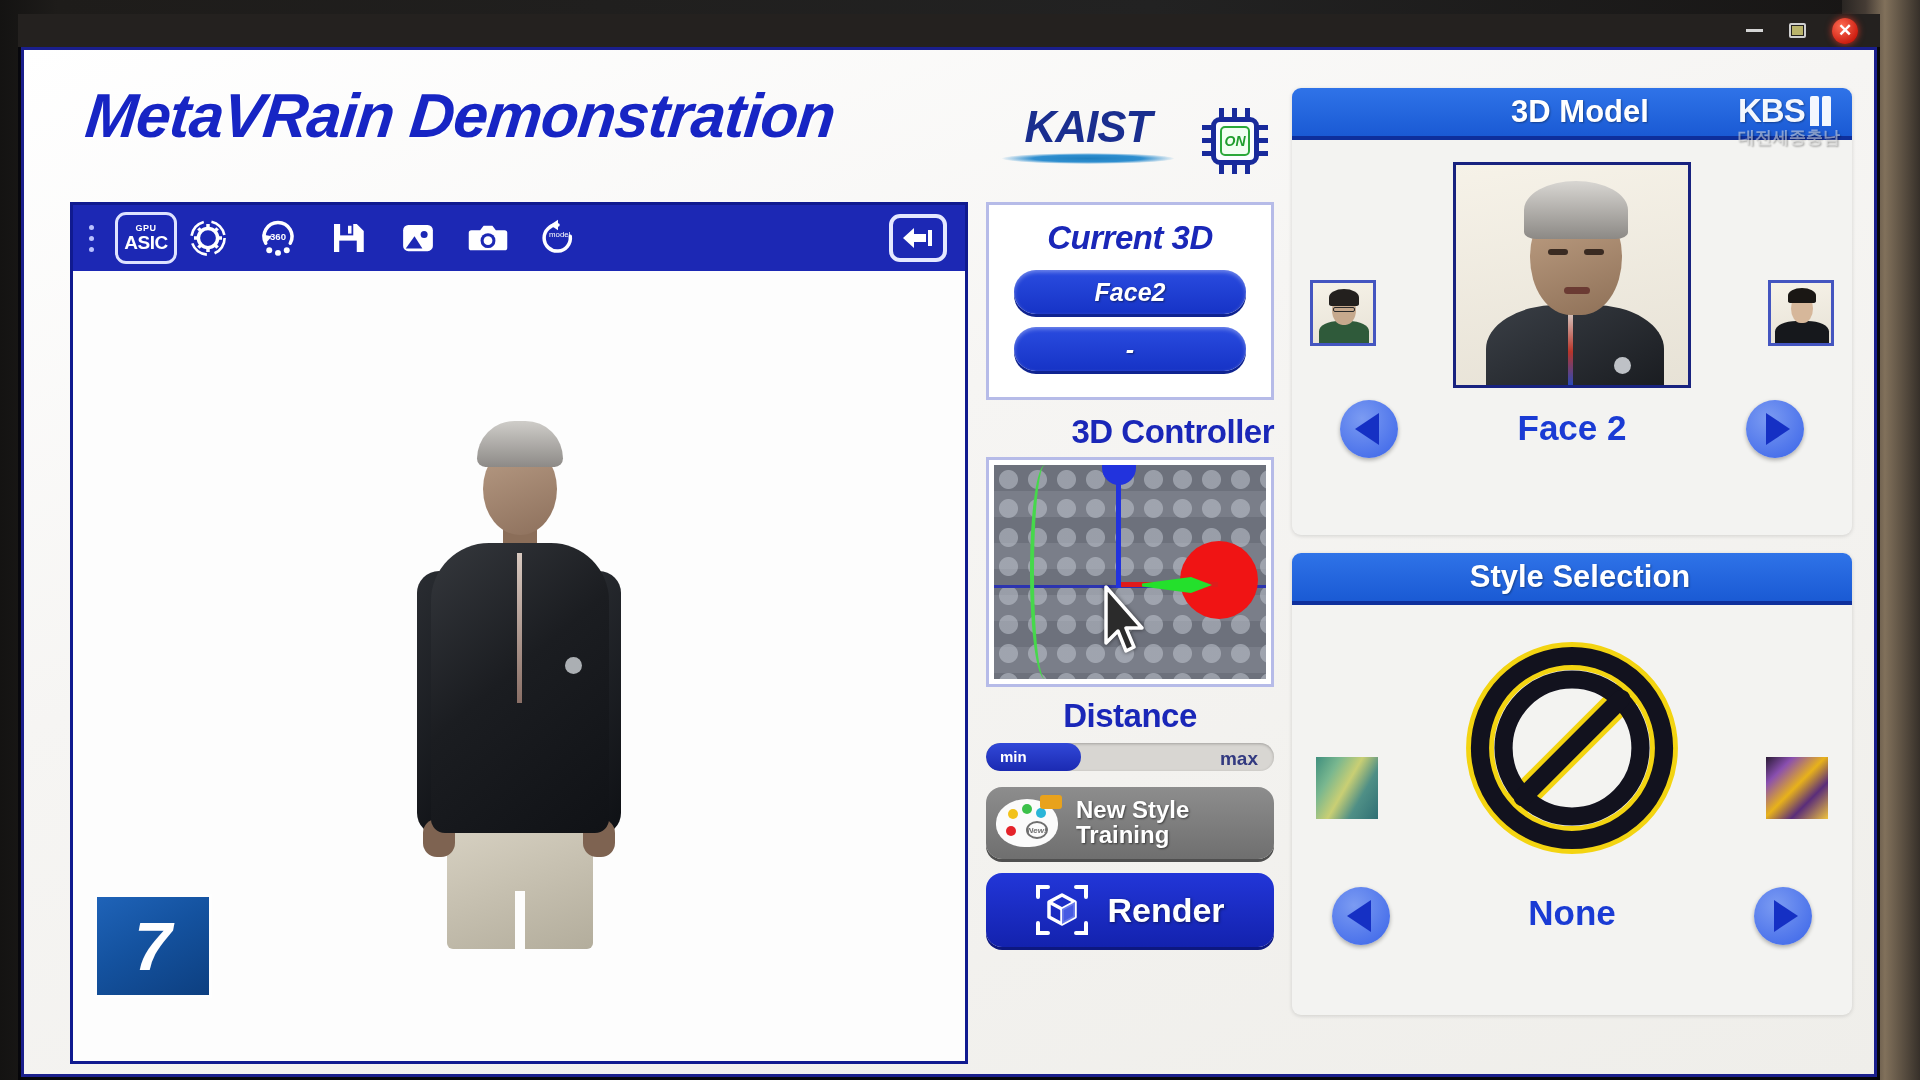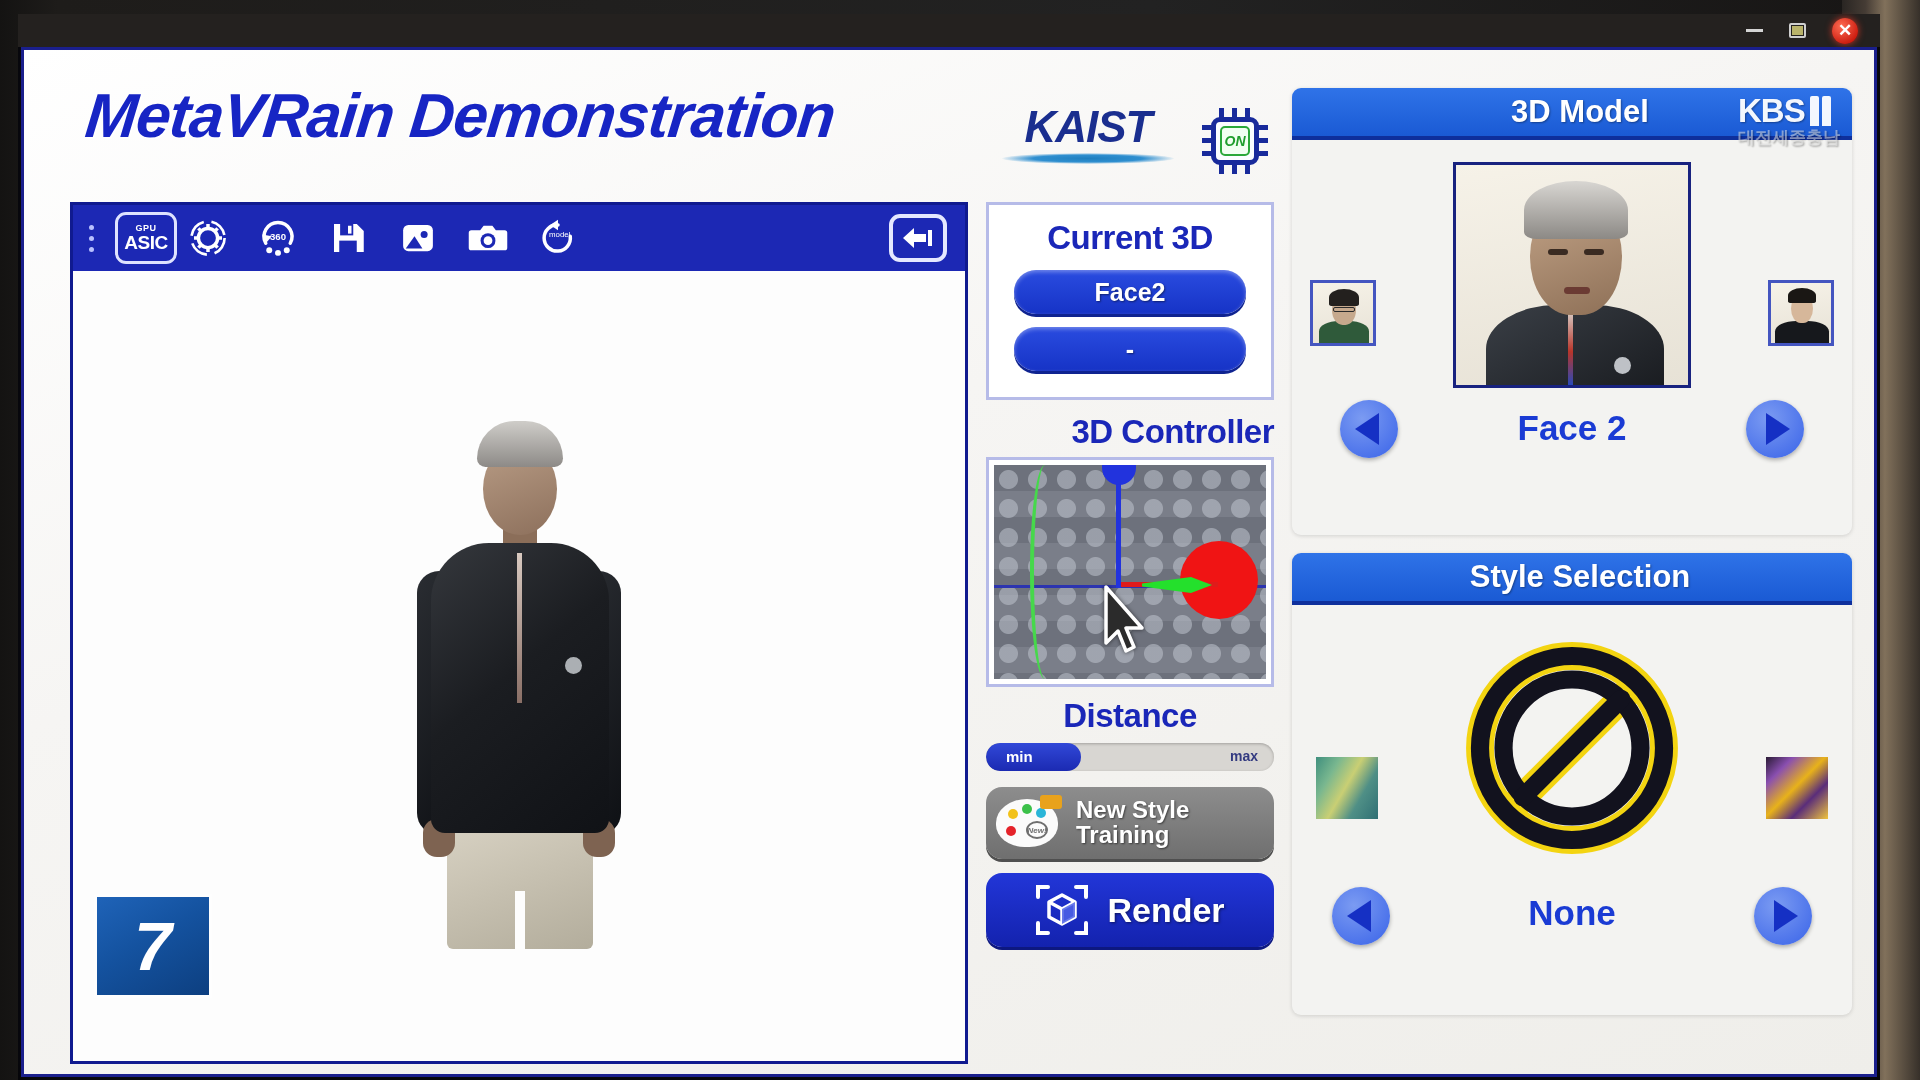--- a/index.html
+++ b/index.html
@@ -119,21 +119,21 @@
   #slide-badge {
     position:absolute; left:24px; bottom:66px; width:112px; height:98px;
     background:linear-gradient(150deg,#1f63b8 0%, #14529f 45%, #0d3f80 100%);
     display:flex; align-items:center; justify-content:center;
     color:#fff; font-size:68px; font-weight:bold; font-style:italic;
     box-shadow:0 0 0 3px rgba(255,255,255,.55);
   }
 
   
   #mid-col { position:absolute; left:962px; top:152px; width:288px; }
-  #current3d-box { border:3px solid #b6bbe8; background:#fff; padding:14px 13px 18px; }
+  #current3d-box { border:3px solid #b6bbe8; background:#fff; padding:14px 13px 18px;font-style:italic; }
   .sec-title { color:#1a27b8; font-weight:bold; font-size:33px; text-align:center; letter-spacing:-.5px;}
   .pill {
     margin:13px auto 8px; width:232px; height:44px; border-radius:28px;
     background:linear-gradient(180deg,#2a4ce0,#1633c6);
     box-shadow:0 3px 0 #0f2390, inset 0 2px 4px rgba(255,255,255,.35);
     color:#fff; font-size:25px; font-weight:bold; display:flex; align-items:center; justify-content:center;
     text-shadow:1px 1px 2px rgba(0,0,0,.45);
   }
   #controller-title { margin-top:13px;text-align:right; }
   #controller-box { margin-top:6px; border:3px solid #b6bbe8; background:#fff; padding:5px;}
@@ -153,22 +153,22 @@
   #g-green-x{position:absolute;left:148px;top:112px;width:70px;height:16px;background:#24e02c;
     clip-path:polygon(0 40%,70% 0,100% 50%,70% 100%,0 60%);}
   #g-cursor{position:absolute;left:108px;top:120px;width:46px;height:72px;
     filter:drop-shadow(0 0 2px rgba(0,0,0,.6));}
   #distance-title{ margin-top:10px; }
   #slider { margin-top:8px; width:100%; height:28px; border-radius:14px;
     background:#d8d6d2; position:relative; overflow:hidden;
     box-shadow:inset 0 1px 3px rgba(0,0,0,.25);}
   #slider-fill{position:absolute;left:0;top:0;height:100%;width:33%;
     background:linear-gradient(180deg,#3148d8,#1b2ab2);border-radius:14px;}
-  #slider-min{position:absolute;left:20px;top:5px;color:#fff;font-size:15px;font-weight:bold;}
-  #slider-max{position:absolute;right:16px;top:5px;color:#333a80;font-size:14px;font-weight:bold;margin-left:19px;}
+  #slider-min{position:absolute;left:14px;top:5px;color:#fff;font-size:15px;font-weight:bold;}
+  #slider-max{position:absolute;right:16px;top:5px;color:#333a80;font-size:19px;font-weight:bold;margin-left:19px;}
   #style-train-btn {
     margin-top:16px; width:100%; height:72px; border-radius:16px;
     background:linear-gradient(180deg,#8d8d8d,#6f6f6f);
     box-shadow:0 3px 0 #4f4f4f; display:flex; align-items:center; padding:0 10px; gap:8px;
   }
   #palette { position:relative; width:72px; height:56px; flex:0 0 auto;}
   #pal-body{position:absolute;left:0;top:4px;width:62px;height:48px;border-radius:50% 50% 46% 46%;
     background:#fbfbfb;}
   .pal-dot{position:absolute;width:10px;height:10px;border-radius:50%;}
   #pal-thumb{position:absolute;left:30px;top:26px;width:22px;height:18px;border-radius:50%;

